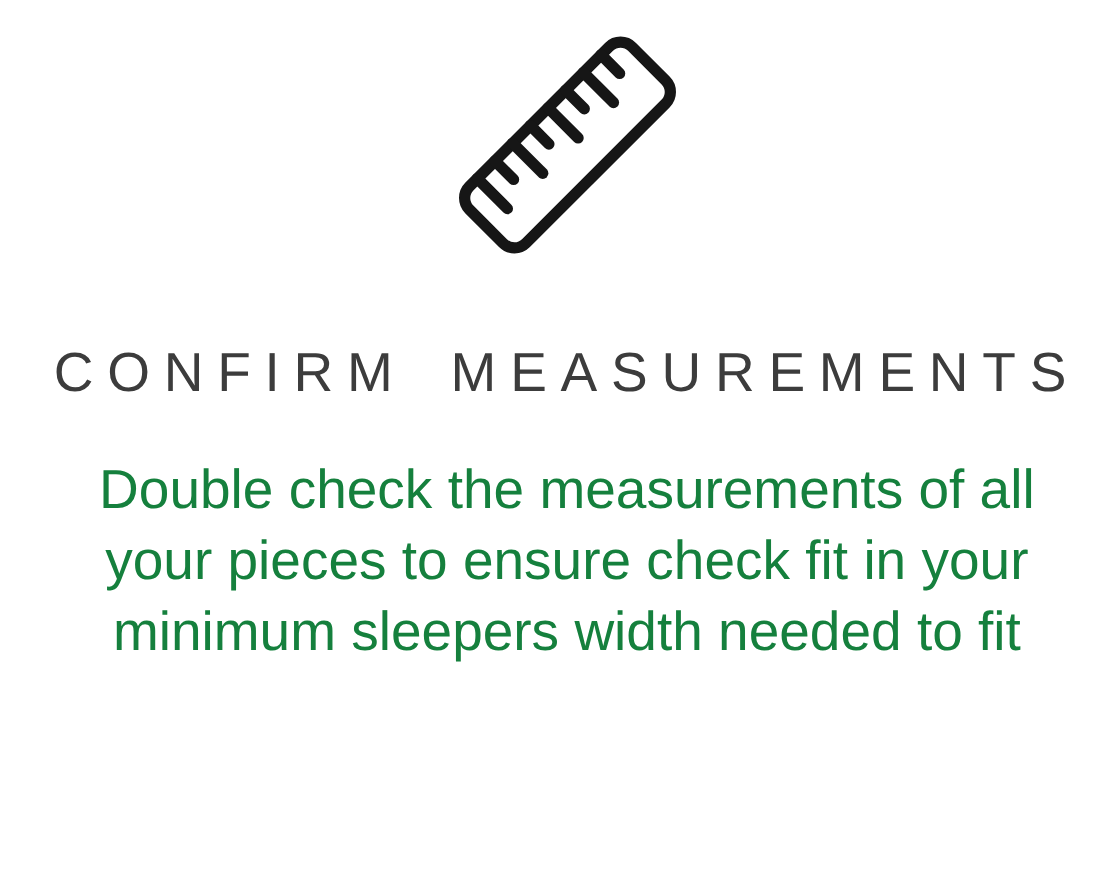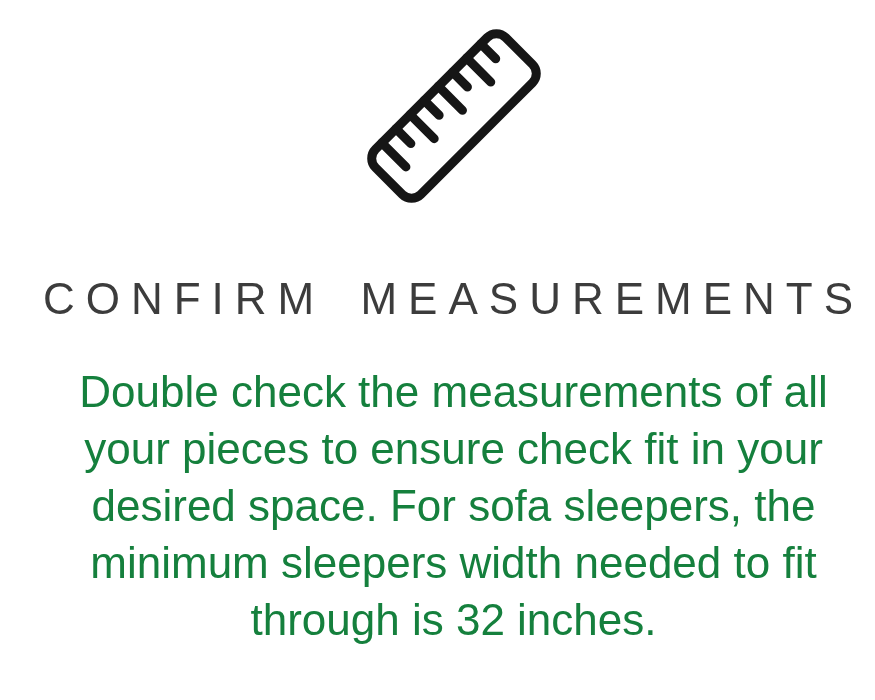--- a/index.html
+++ b/index.html
@@ -76,18 +76,16 @@
         <line x1="170" y1="68" x2="170" y2="89" stroke-linecap="round"></line>
       </g>
     </svg>
   </div>
 
   <h1 class="heading">CONFIRM MEASUREMENTS</h1>
 
   <div class="body-text">
     <div class="body-line">Double check the measurements of all</div>
     <div class="body-line">your pieces to ensure check fit in your</div>
-    <div class="body-line">desired space. For sofa sleepers, the</div>
     <div class="body-line">minimum sleepers width needed to fit</div>
-    <div class="body-line">through is 32 inches.</div>
   </div>
 
 </div>
 
 </body></html>

